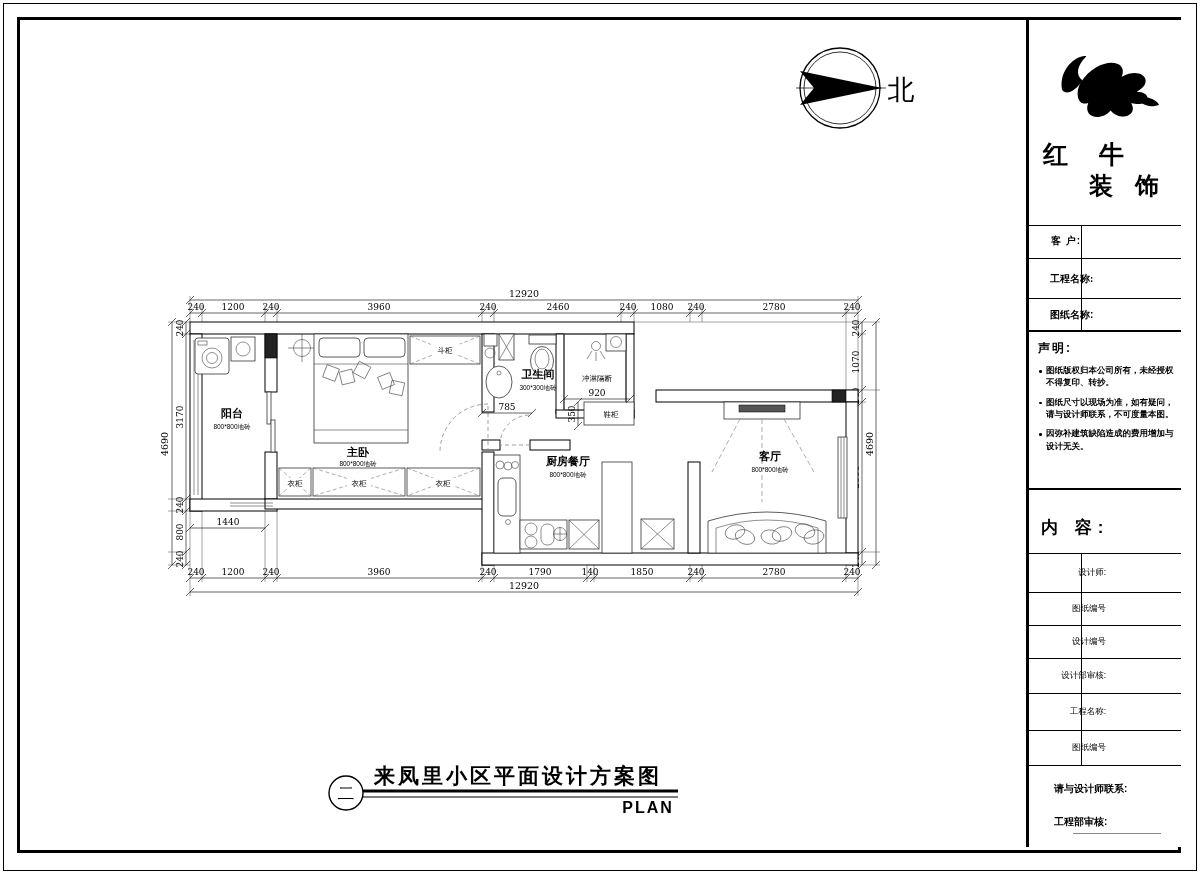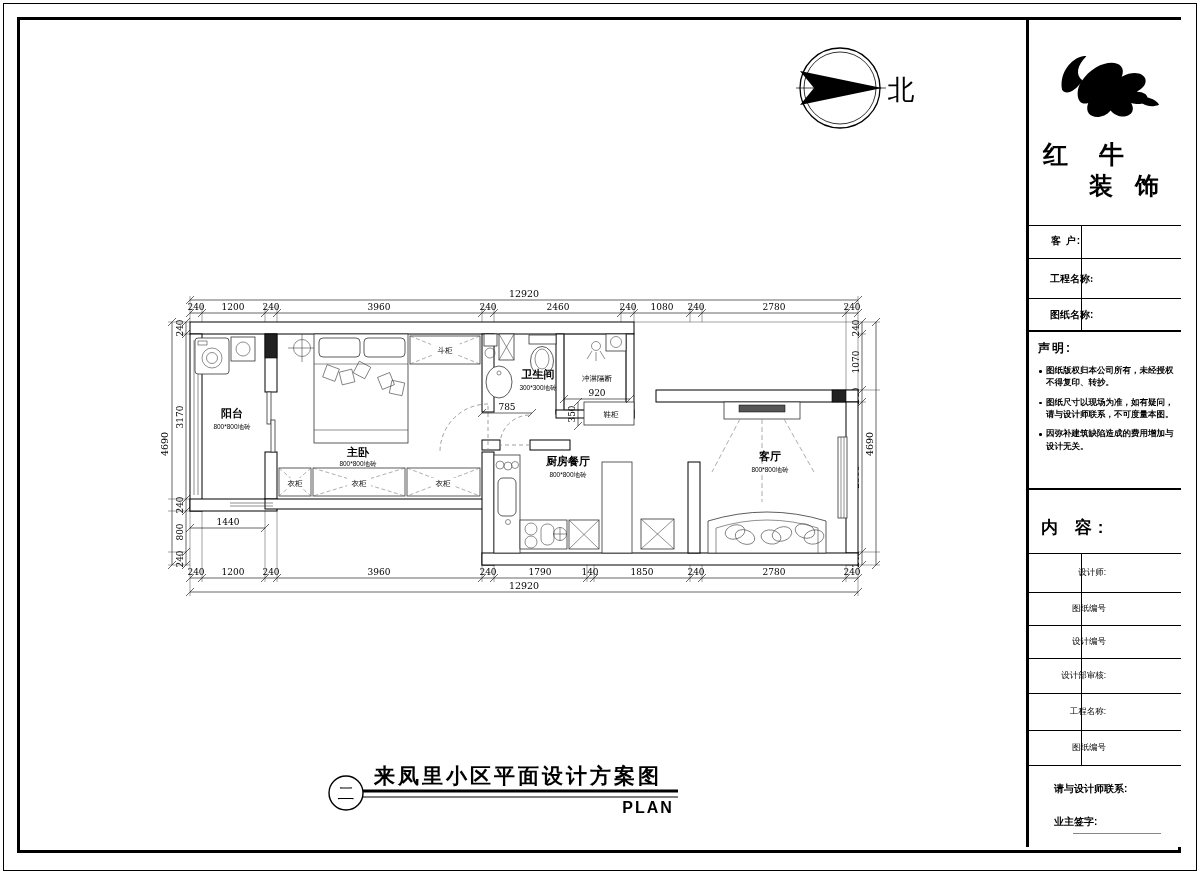--- a/index.html
+++ b/index.html
@@ -354,15 +354,15 @@
   <div id="content-label">内 容:</div>
 
   <div class="tb-label-r" style="top:547px;">设计师:</div>
   <div class="tb-label-r" style="top:583px;">图纸编号</div>
   <div class="tb-label-r" style="top:616px;text-align:right;">设计编号</div>
   <div class="tb-label-r" style="top:650px;">设计部审核:</div>
   <div class="tb-label-r" style="top:686px;">工程名称:</div>
   <div class="tb-label-r" style="top:722px;">图纸编号</div>
 
   <div class="tb-label" style="left:9px;top:762px;letter-spacing:0;">请与设计师联系:</div>
-  <div class="tb-label" style="left:9px;top:795px;letter-spacing:0;">业主签字:</div>
+  <div class="tb-label" style="left:9px;top:795px;letter-spacing:0;">工程部审核:</div>
   <div id="sign-underline"></div>
 </div>
 
 </body></html>

